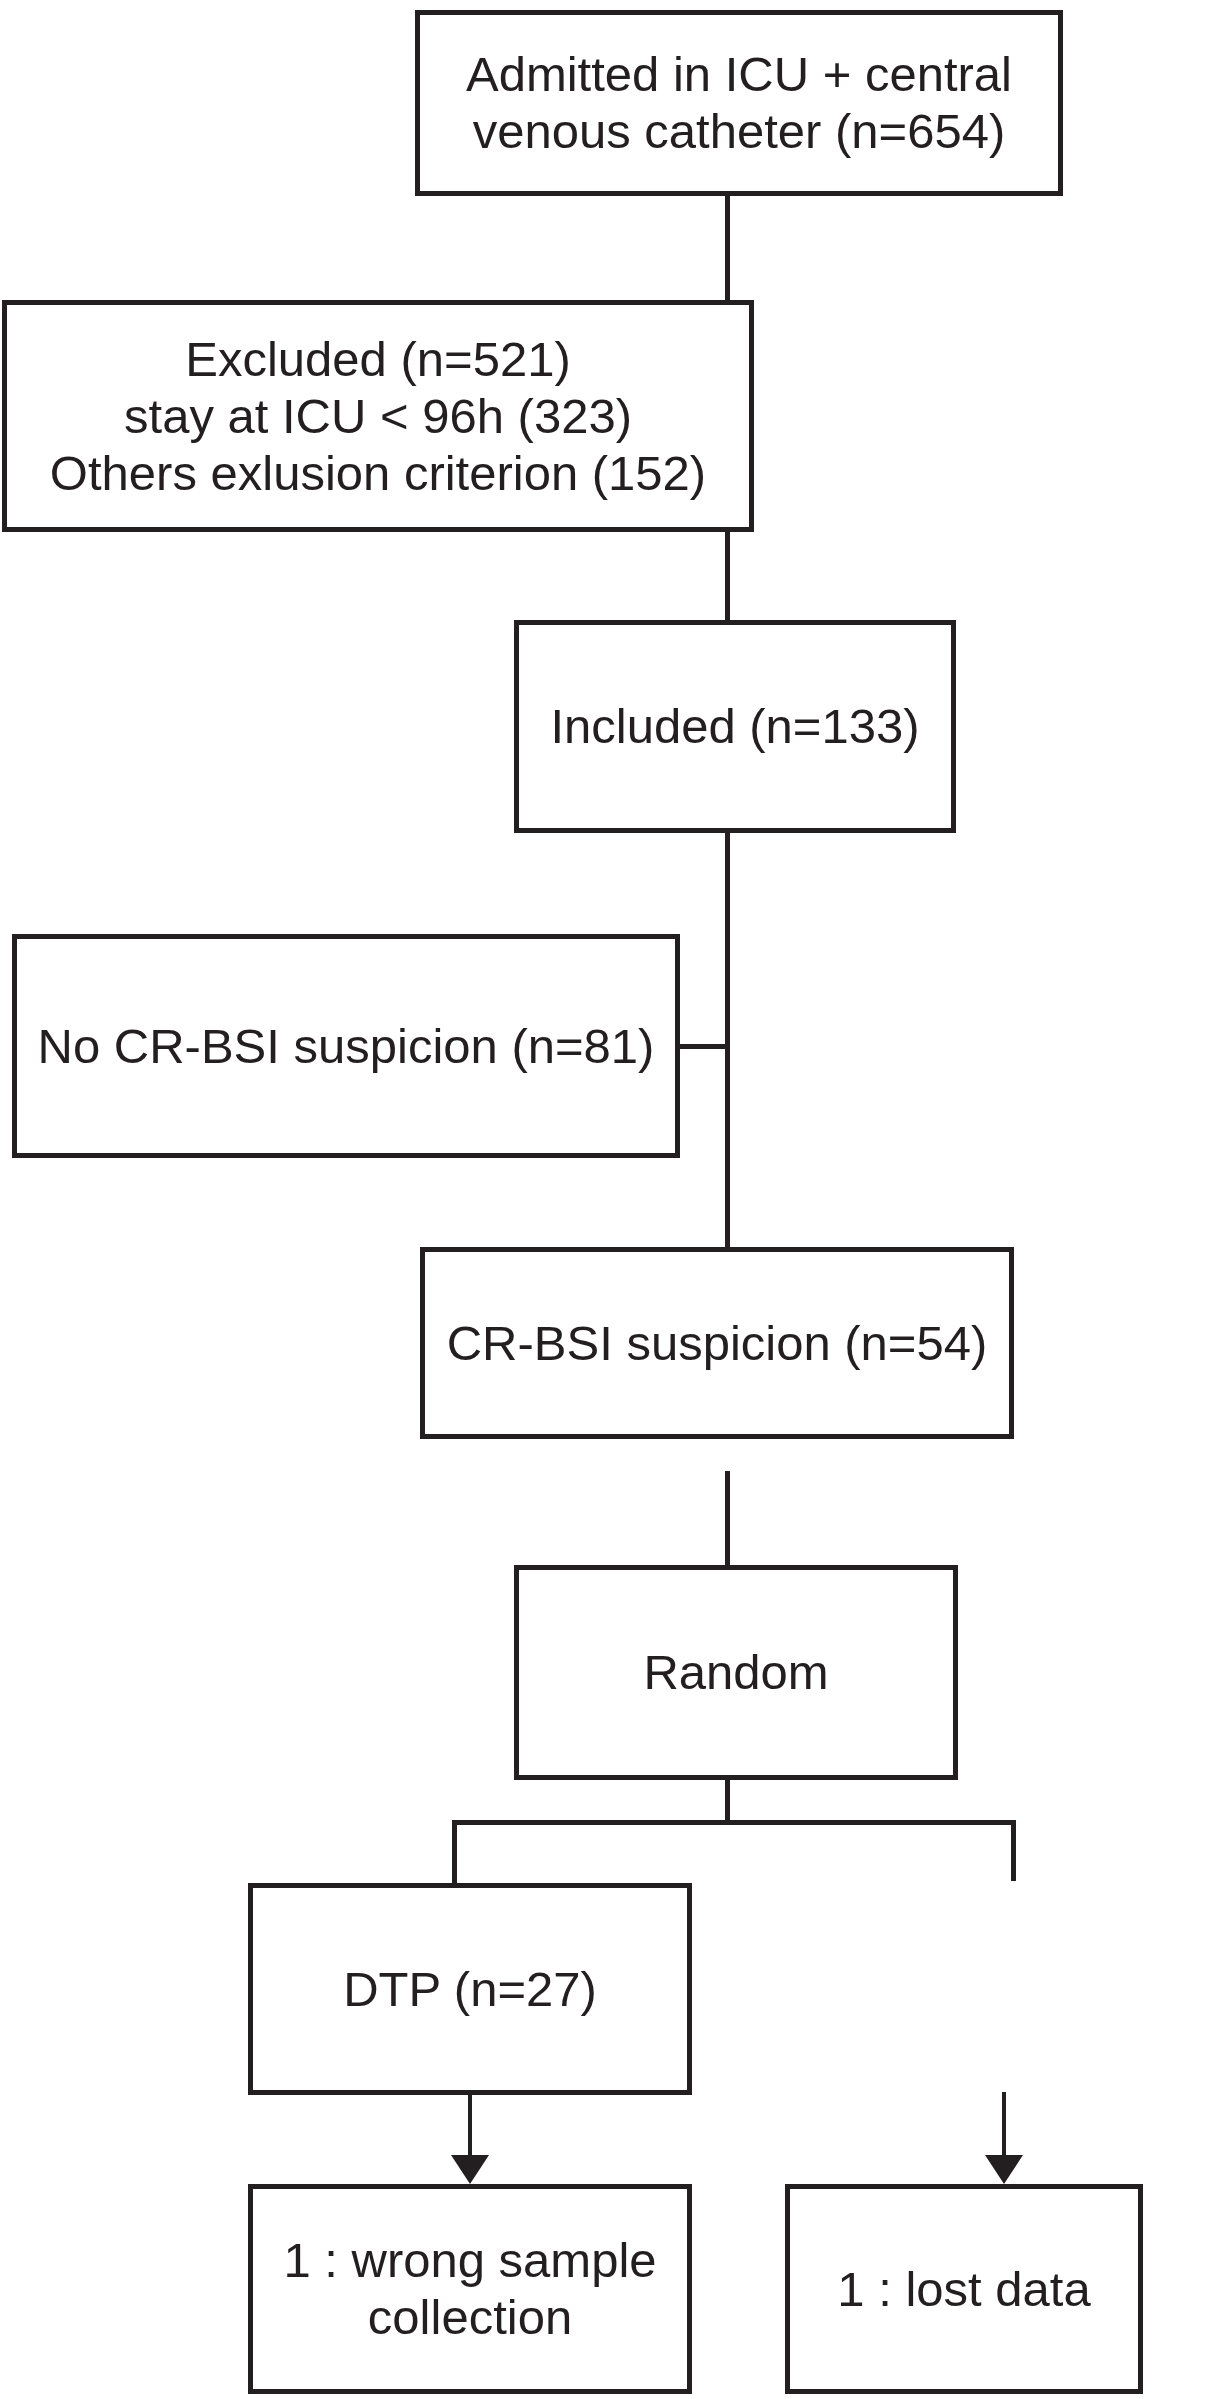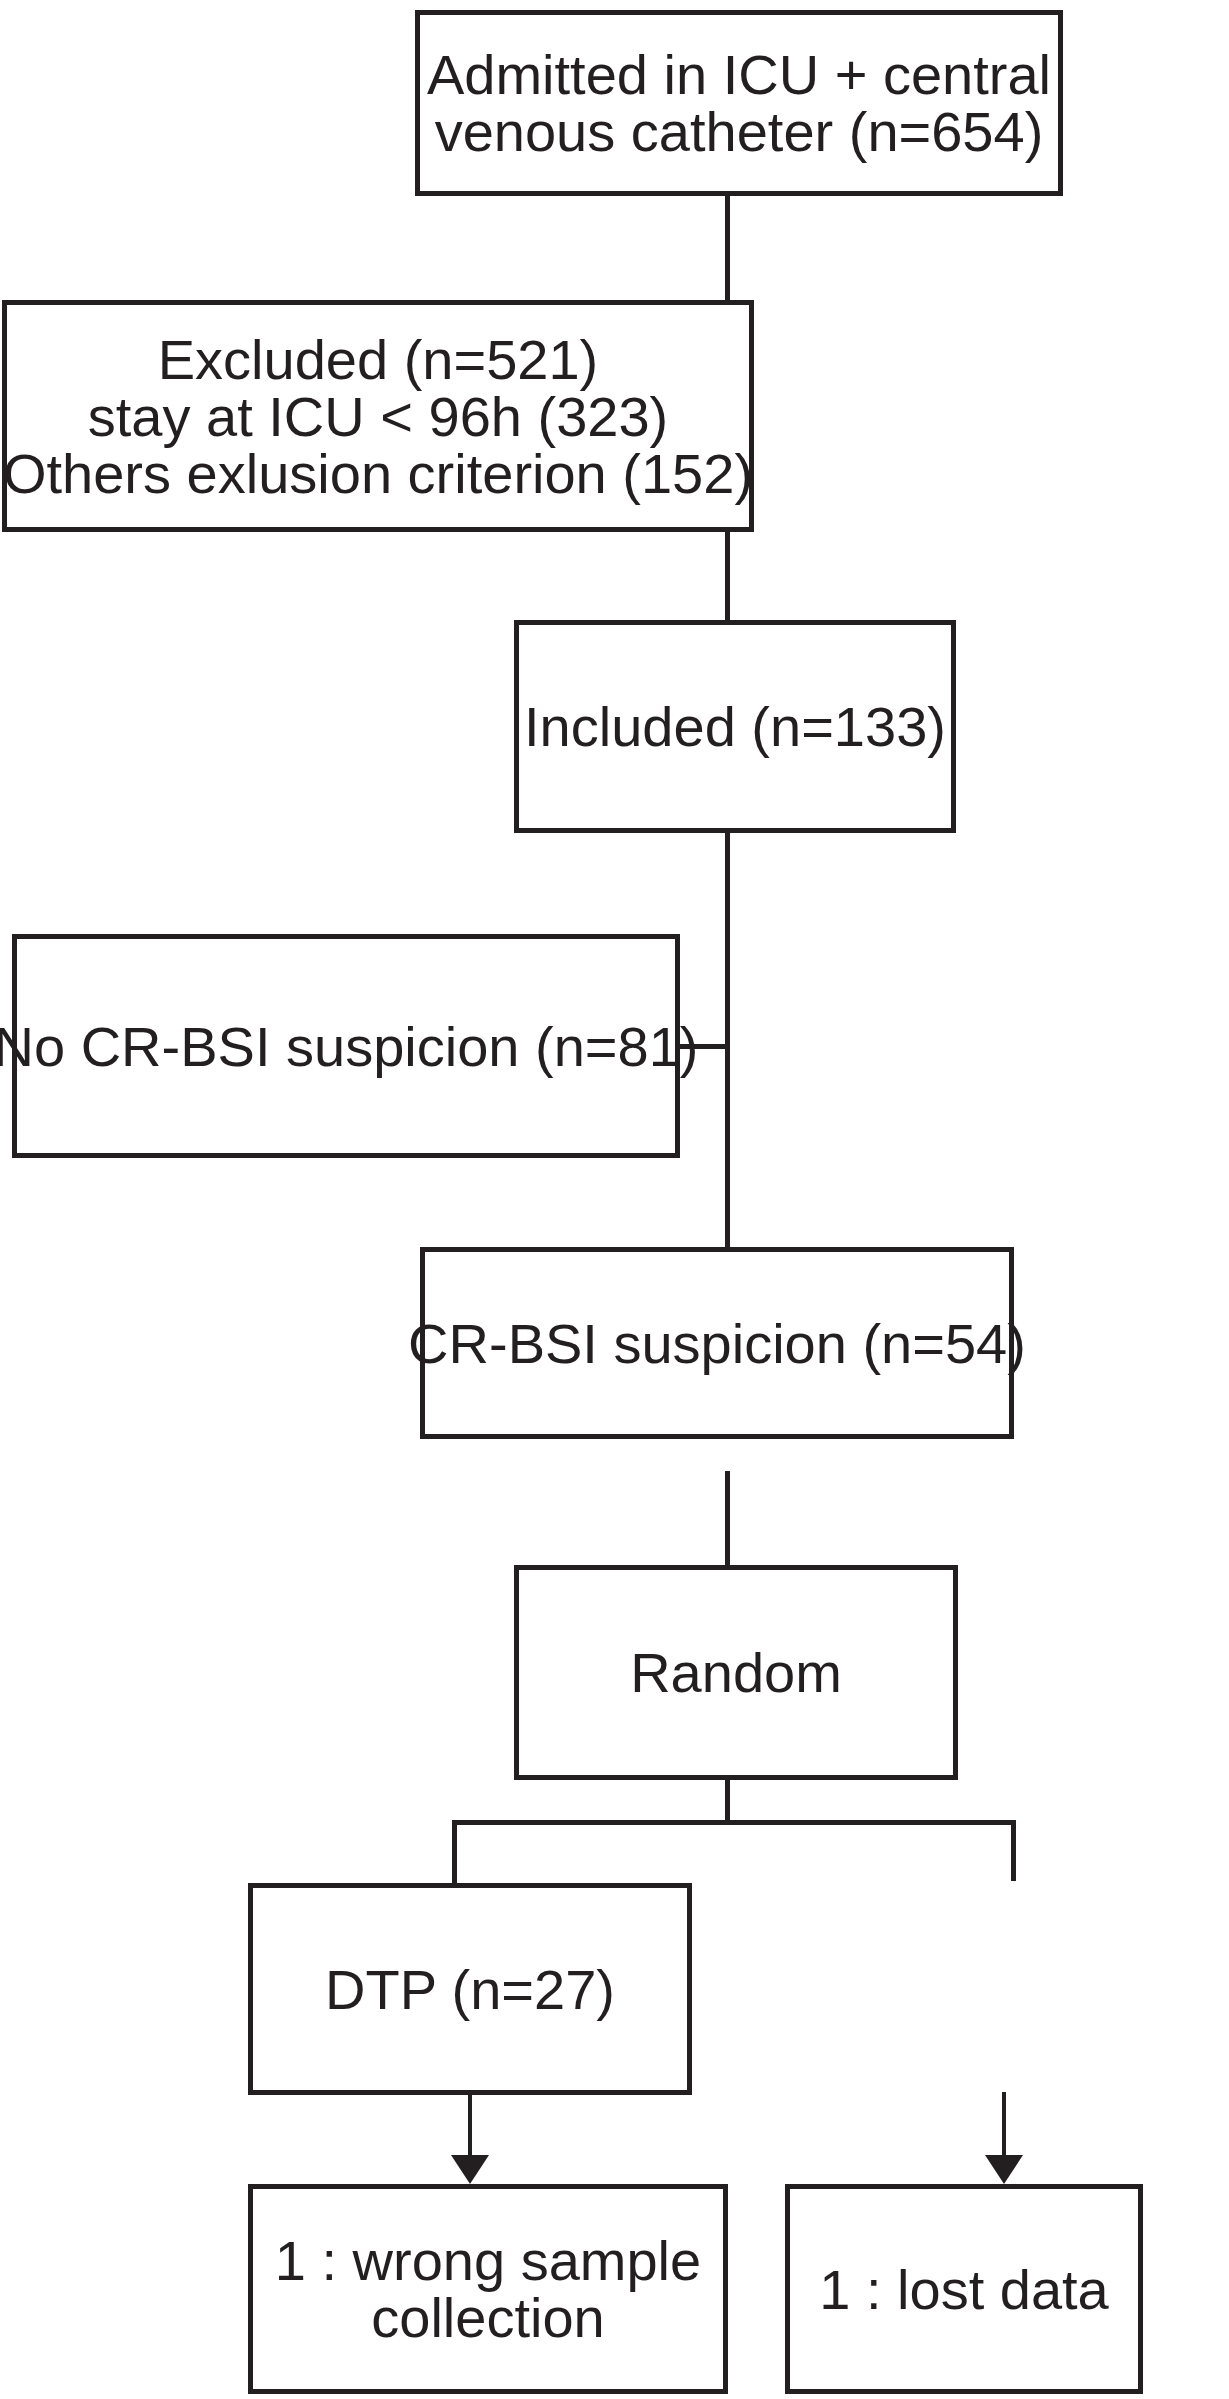--- a/index.html
+++ b/index.html
@@ -20,21 +20,21 @@
   .box{
     position:absolute;
     box-sizing:border-box;
     border:5px solid var(--stroke);
     background:var(--bg);
     display:flex;
     flex-direction:column;
     align-items:center;
     justify-content:center;
     text-align:center;
-    font-size:56px;
+    font-size:49px;
     line-height:57px;
     z-index:2;
   }
   .box span{display:block;white-space:nowrap;}
   .line{
     position:absolute;
     background:var(--stroke);
     z-index:1;
   }
   .arrow-stem{
@@ -53,21 +53,21 @@
   }
   
   #node-admitted      {left:415px; top:10px;   width:648px; height:186px;}
   #node-excluded      {left:2px;   top:300px;  width:752px; height:232px;}
   #node-included      {left:514px; top:620px;  width:442px; height:213px;}
   #node-no-suspicion  {left:12px;  top:934px;  width:668px; height:224px;}
   #node-suspicion     {left:420px; top:1247px; width:594px; height:192px;}
   #node-random        {left:514px; top:1565px; width:444px; height:215px;}
   #node-dtp           {left:248px; top:1883px; width:444px; height:212px;}
   #node-standard      {left:785px; top:1881px; width:439px; height:211px;}
-  #node-dtp-note      {left:248px; top:2184px; width:480px; height:210px;}
+  #node-dtp-note      {left:248px; top:2184px; width:444px; height:210px;}
   #node-standard-note {left:785px; top:2184px; width:358px; height:210px;}
   
   #conn-trunk-1   {left:725px; top:196px;  width:5px;   height:424px;}
   #conn-excluded  {left:690px; top:412px;  width:40px;  height:5px;}
   #conn-trunk-2   {left:725px; top:833px;  width:5px;   height:414px;}
   #conn-nosusp    {left:680px; top:1044px; width:50px;  height:5px;}
   #conn-trunk-3   {left:725px; top:1471px; width:5px;   height:94px;}
   #conn-trunk-4   {left:725px; top:1780px; width:5px;   height:42px;}
   #conn-split-bar {left:452px; top:1820px; width:564px; height:5px;}
   #conn-drop-left {left:452px; top:1820px; width:5px;   height:63px;}

